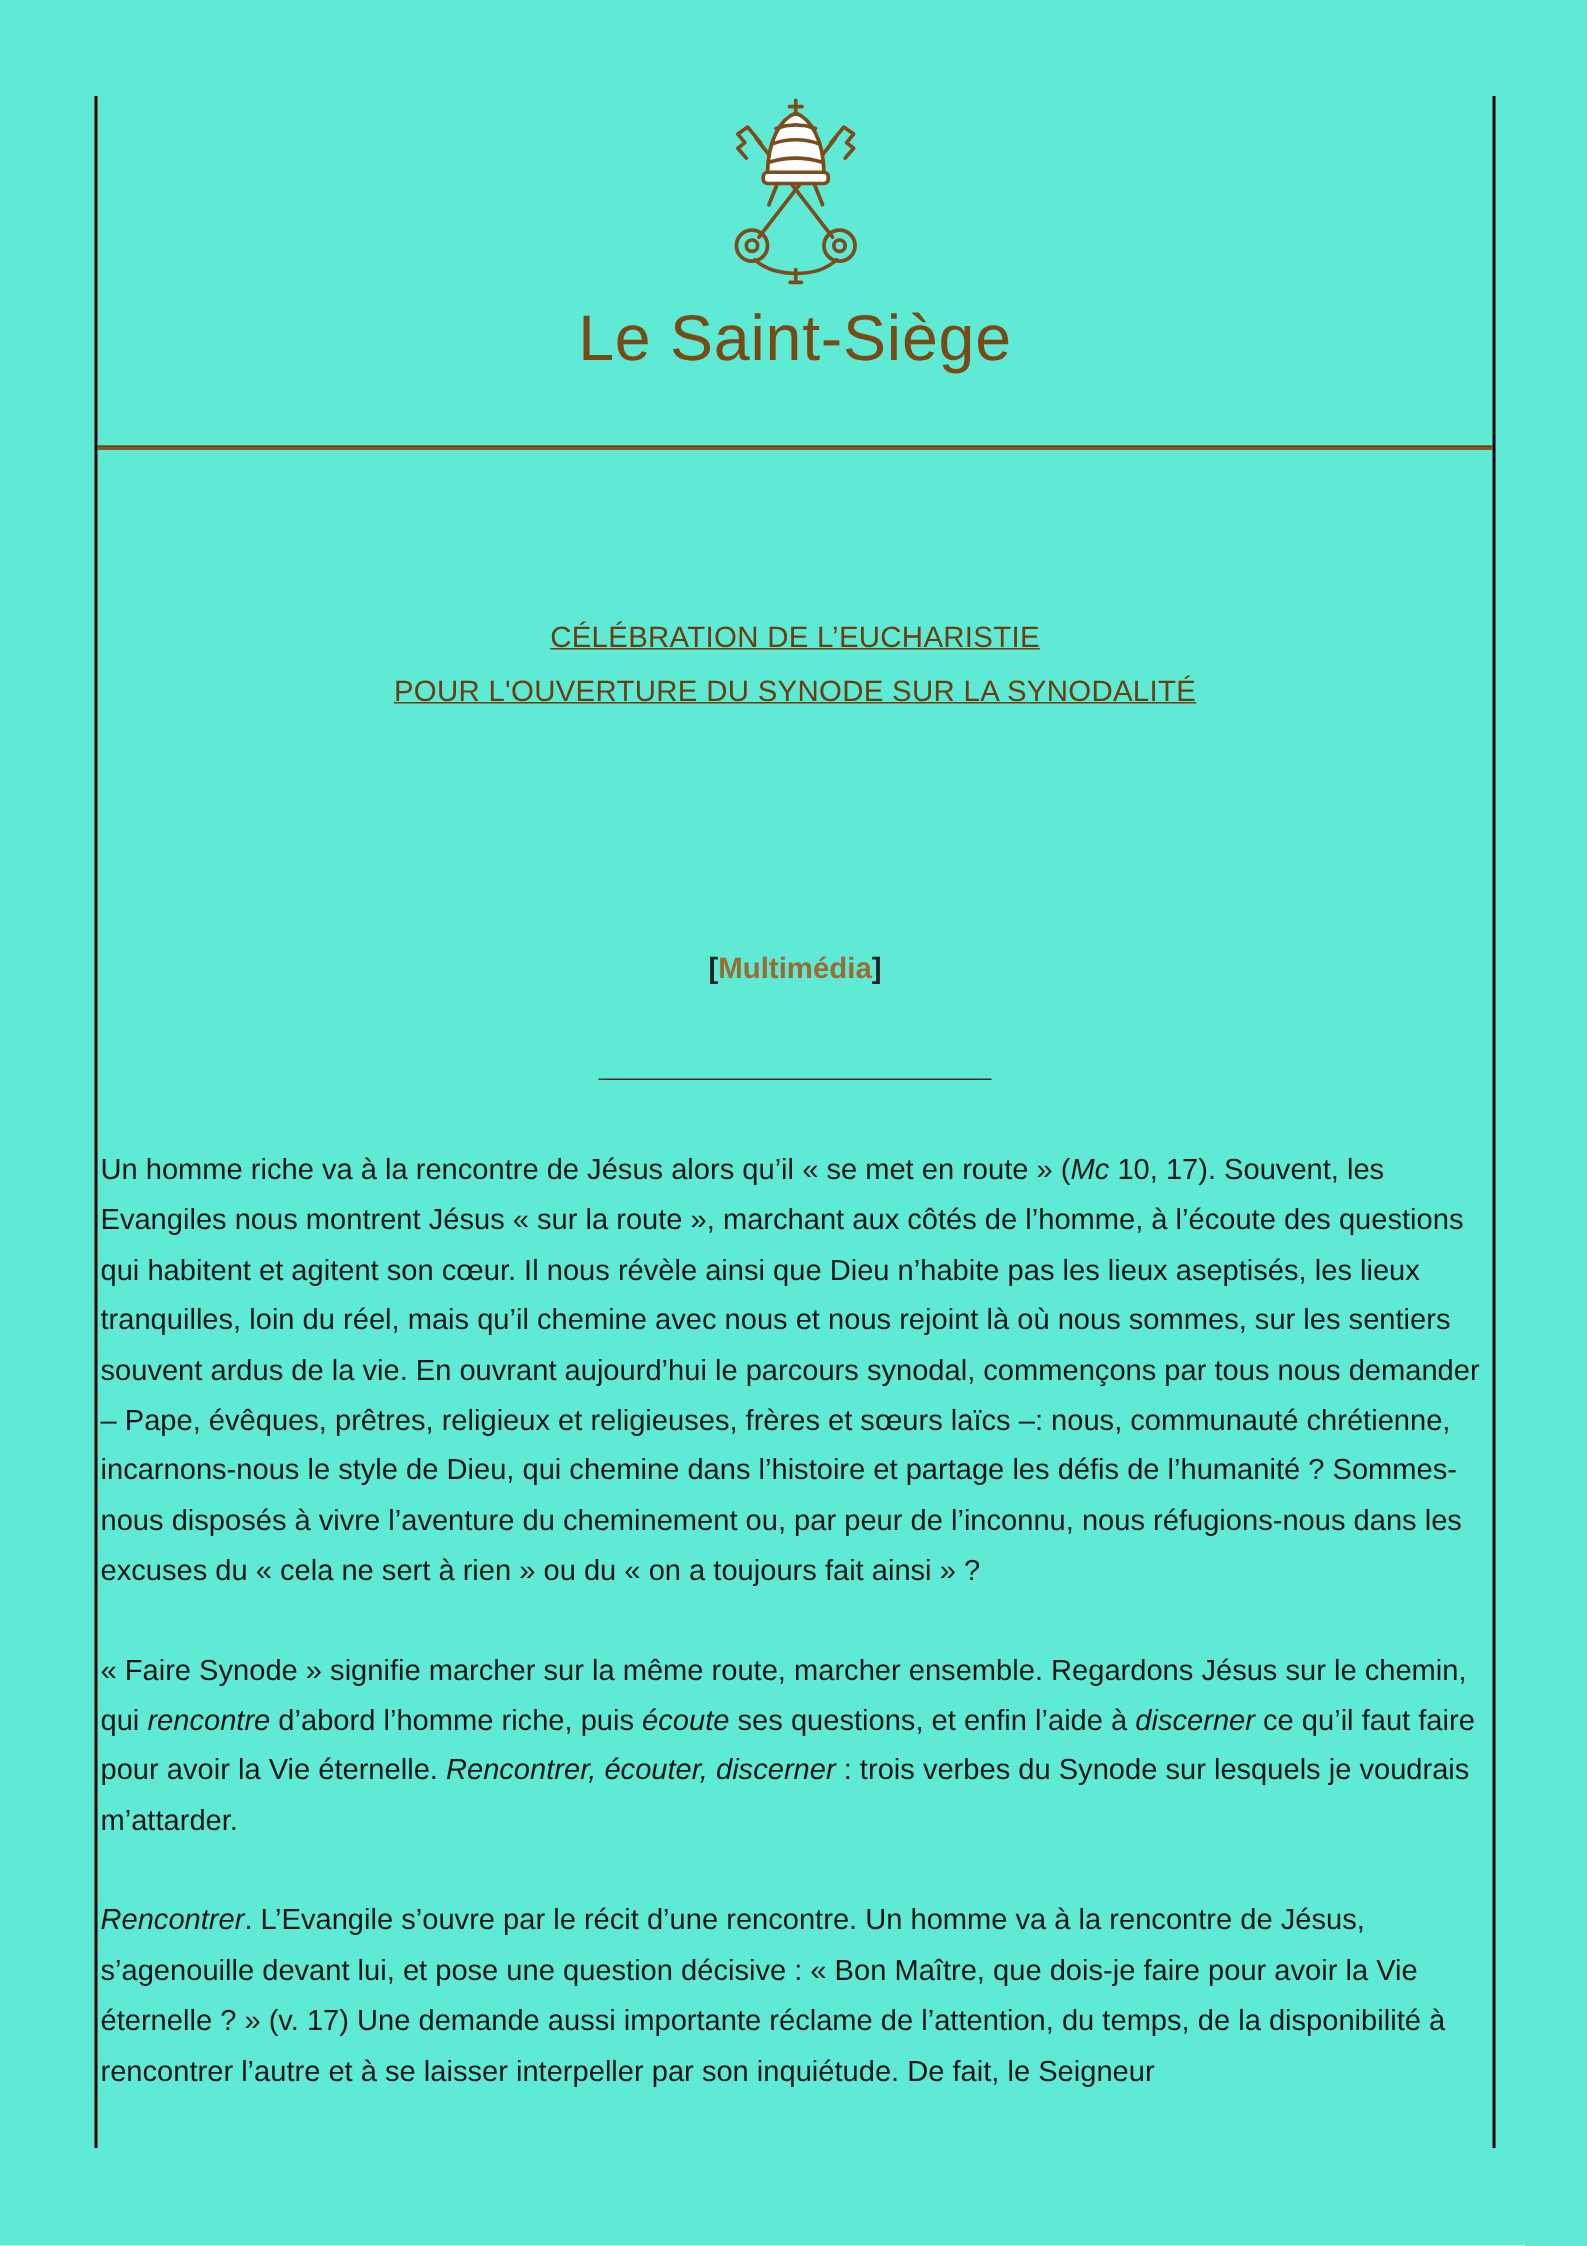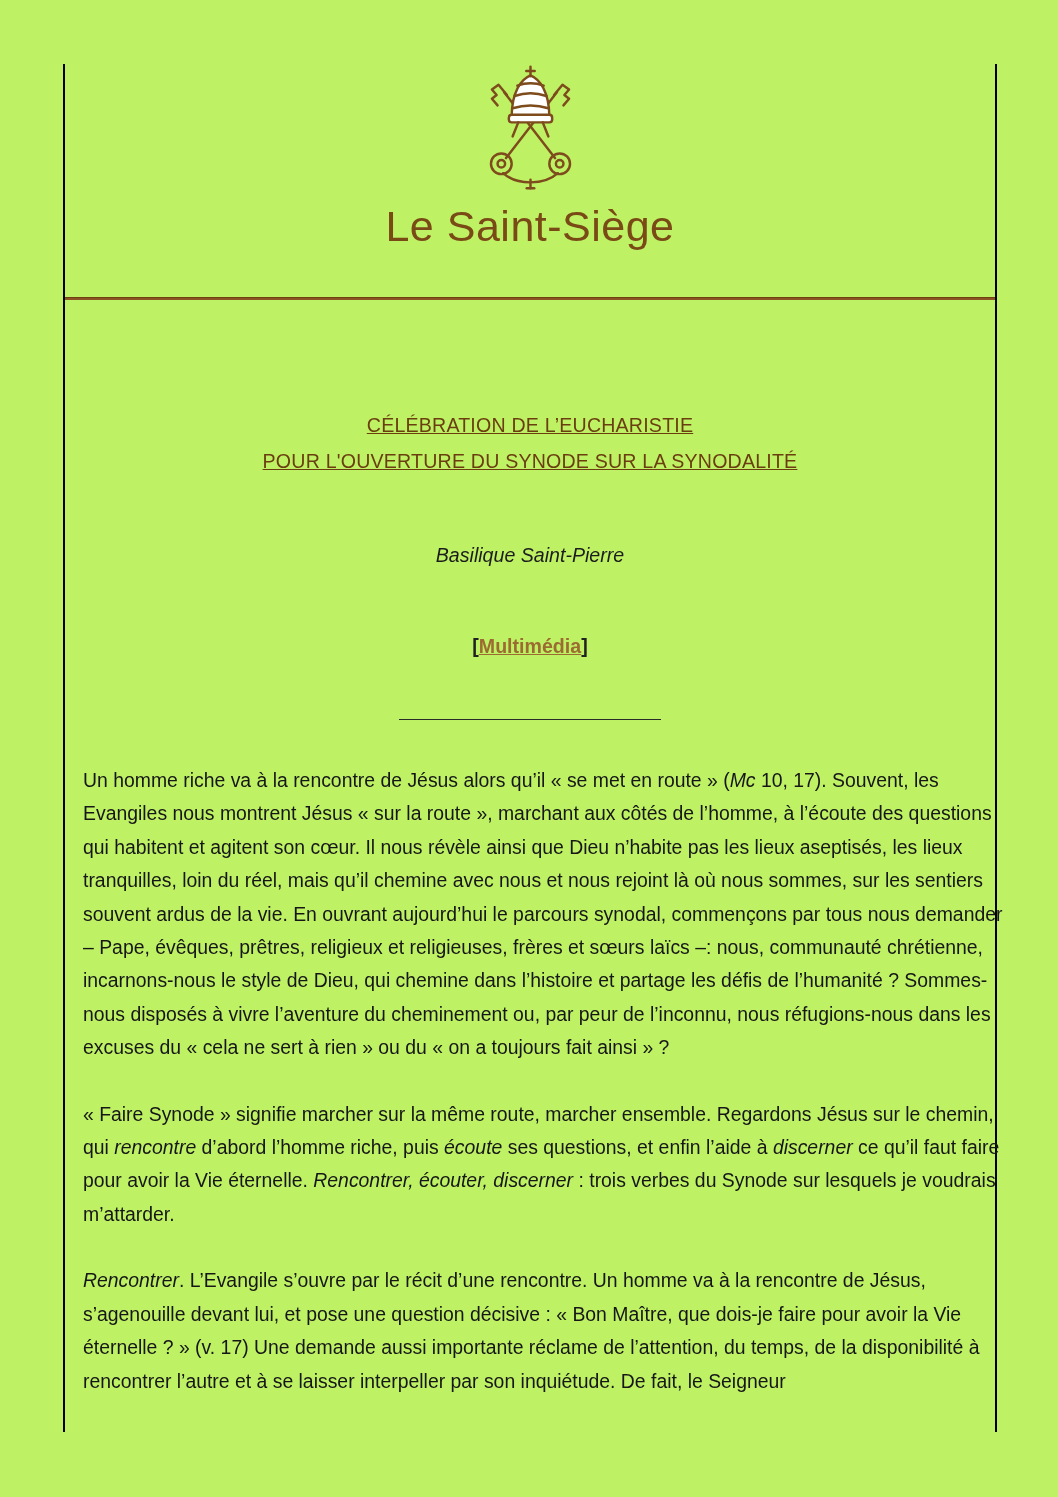--- a/index.html
+++ b/index.html
@@ -1,19 +1,19 @@
 <!DOCTYPE html>
 <html lang="fr"><head>
 <meta charset="utf-8">
 <style>
   html,body{margin:0;padding:0;background:#ffffff;}
   .page{
     position:relative;
     width:1058px;height:1497px;
-    background:#bef264;
+    background:#5eead4;
     overflow:hidden;
     font-family:"Liberation Sans", sans-serif;
     color:#191919;
   }
   .frame{
     position:absolute;
     left:63px;top:64px;
     width:934px;height:1368px;
     border-left:2px solid #000;
     border-right:2px solid #000;
@@ -66,36 +66,34 @@
   }
   .multimedia{
     position:absolute;top:571px;left:0;right:0;
     text-align:center;
     font-size:19.6px;
   }
   .multimedia .bracket{color:#222222;font-weight:bold;}
   .multimedia a{
     color:#9c6b31;
     font-weight:bold;
-    text-decoration:underline;
     cursor:pointer;
   }
   .divider{
     position:absolute;top:655px;left:50%;
     width:262px;margin-left:-131px;
     border-top:1px solid #2a2a2a;
   }
   .body-text{
     position:absolute;top:700px;left:2px;
     width:926px;
     font-size:19.4px;
     line-height:33.4px;
     color:#161616;
     text-align:left;
-    margin-left:16px;
   }
   .body-text p{margin:0 0 33px 0;}
   .body-text i{font-style:italic;}
 </style>
 </head>
 <body>
 
 <div class="page">
   <div class="frame">
 
@@ -139,21 +137,20 @@
 
     <div class="brown-rule"></div>
 
     <div class="doc-title">
       <div><a>CÉLÉBRATION DE L’EUCHARISTIE</a></div>
       <div><a>POUR L'OUVERTURE DU SYNODE SUR LA SYNODALITÉ</a></div>
     </div>
 
 
     <div class="venue-date">
-      <div>Basilique Saint-Pierre</div>
     </div>
 
     <div class="multimedia">
       <span class="bracket">[</span><a>Multimédia</a><span class="bracket">]</span>
     </div>
 
     <div class="divider"></div>
 
     <div class="body-text">
       <p><span>Un homme riche va à la rencontre de Jésus alors qu’il « se met en route » (</span><i>Mc</i><span> 10, 17). Souvent, les Evangiles nous montrent Jésus « sur la route », marchant aux côtés de l’homme, à l’écoute des questions qui habitent et agitent son cœur. Il nous révèle ainsi que Dieu n’habite pas les lieux aseptisés, les lieux tranquilles, loin du réel, mais qu’il chemine avec nous et nous rejoint là où nous sommes, sur les sentiers souvent ardus de la vie. En ouvrant aujourd’hui le parcours synodal, commençons par tous nous demander – Pape, évêques, prêtres, religieux et religieuses, frères et sœurs laïcs –: nous, communauté chrétienne, incarnons-nous le style de Dieu, qui chemine dans l’histoire et partage les défis de l’humanité ? Sommes-nous disposés à vivre l’aventure du cheminement ou, par peur de l’inconnu, nous réfugions-nous dans les excuses du « cela ne sert à rien » ou du « on a toujours fait ainsi » ?</span></p>

